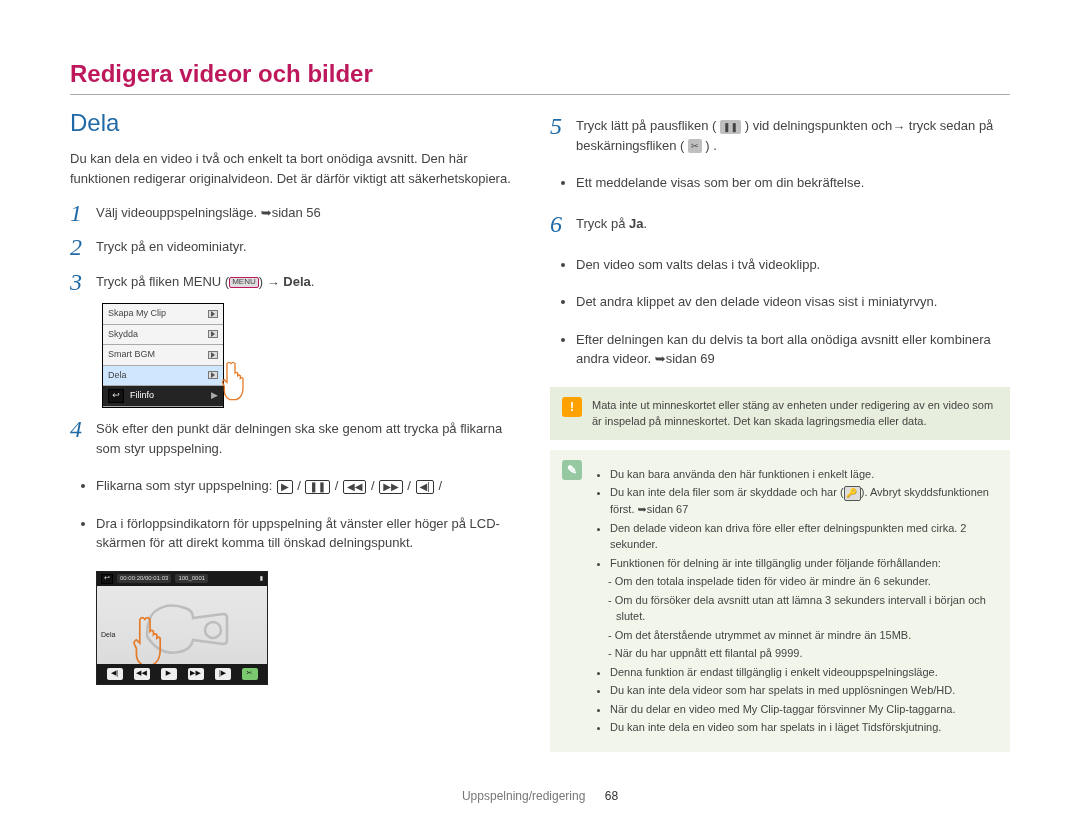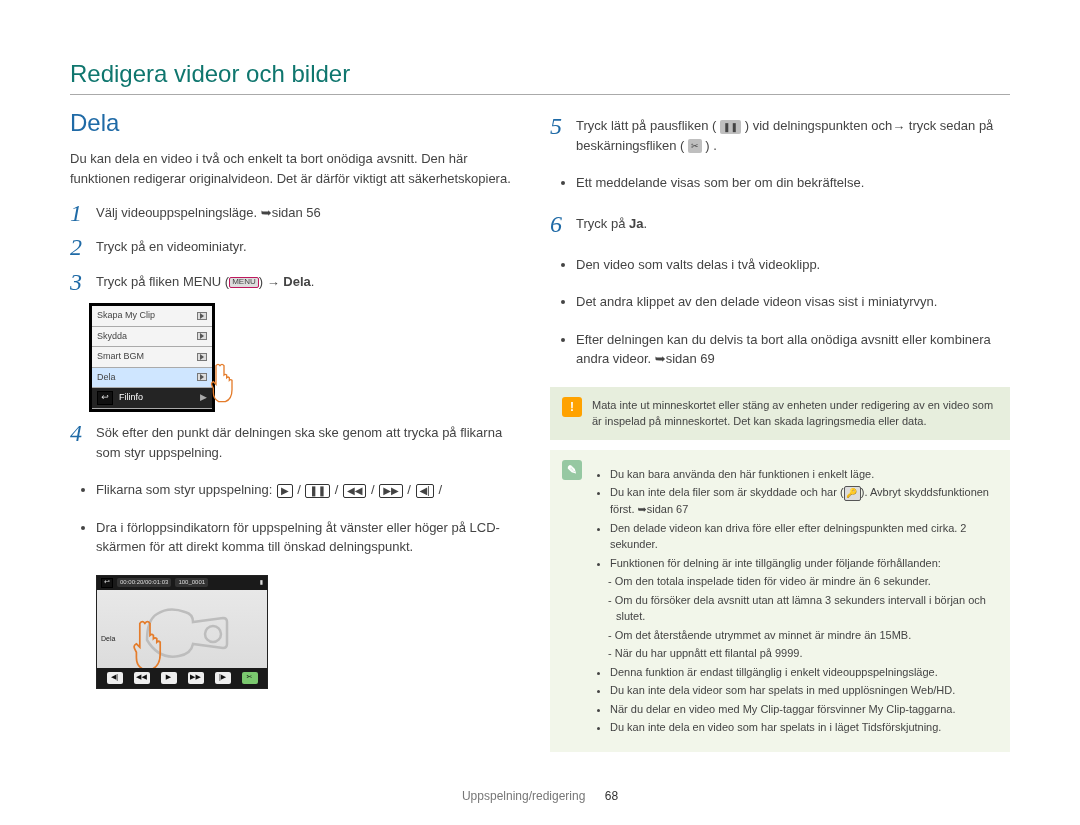--- a/index.html
+++ b/index.html
@@ -10,22 +10,22 @@
   }
   .page {
     width: 1080px;
     height: 825px;
     box-sizing: border-box;
     padding: 60px 70px 20px 70px;
     position: relative;
   }
   .page-title {
     font-size: 24px;
-    font-weight: 400;
-    color: #0f766e;
+    font-weight: 700;
+    color: #be185d;
     border-bottom: 1px solid #aaa;
     padding-bottom: 6px;
     margin-bottom: 10px;
   }
   .columns {
     display: flex;
     gap: 20px;
   }
   .col {
     flex: 1;
@@ -62,23 +62,23 @@
   }
   ul.bullets {
     margin: 4px 0 4px 26px;
     padding: 0;
   }
   ul.bullets li {
     list-style: disc;
     margin: 18px 0;
   }
   .menu-box {
-    margin: 8px 0 8px 19px;
+    margin: 8px 0 8px 32px;
     width: 120px;
-    border: 3px solid #000000;
+    border: 1px solid #000000;
     font-size: 9px;
     background: #7dd3fc;
     position: relative;
   }
   .menu-row {
     padding: 3px 5px;
     border-bottom: 1px solid #aaa;
     display: flex;
     justify-content: space-between;
     align-items: center;

